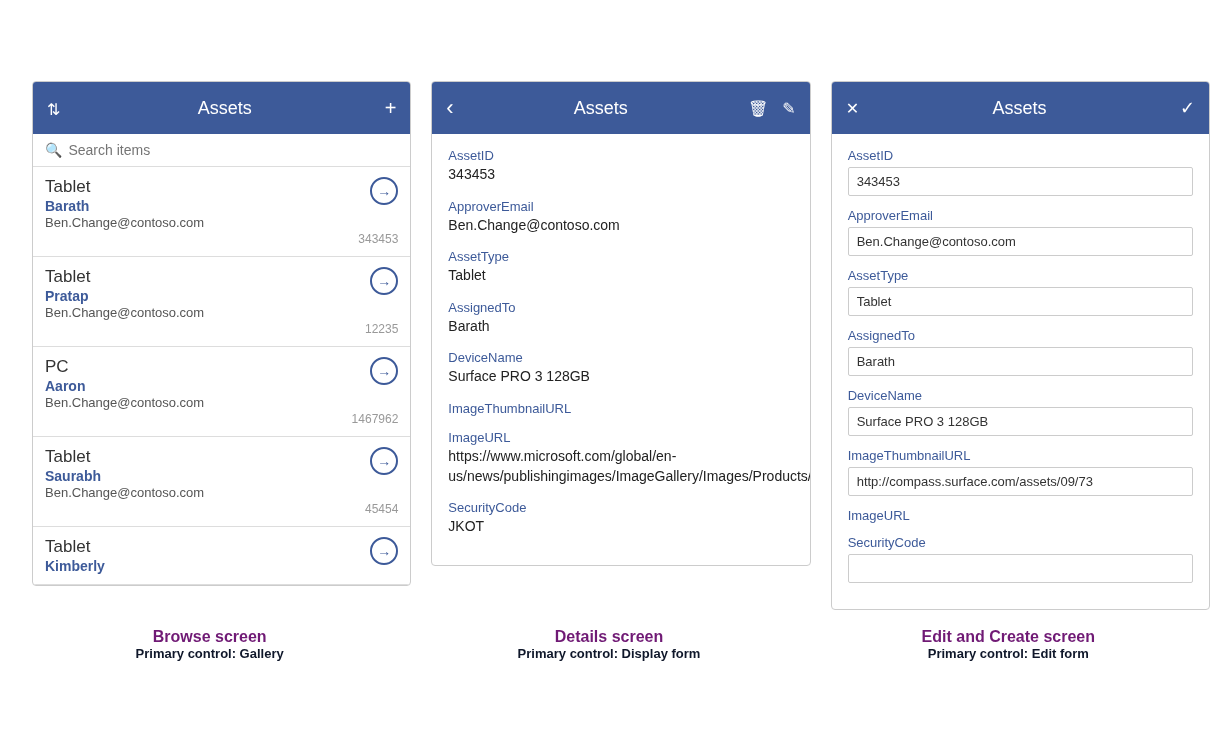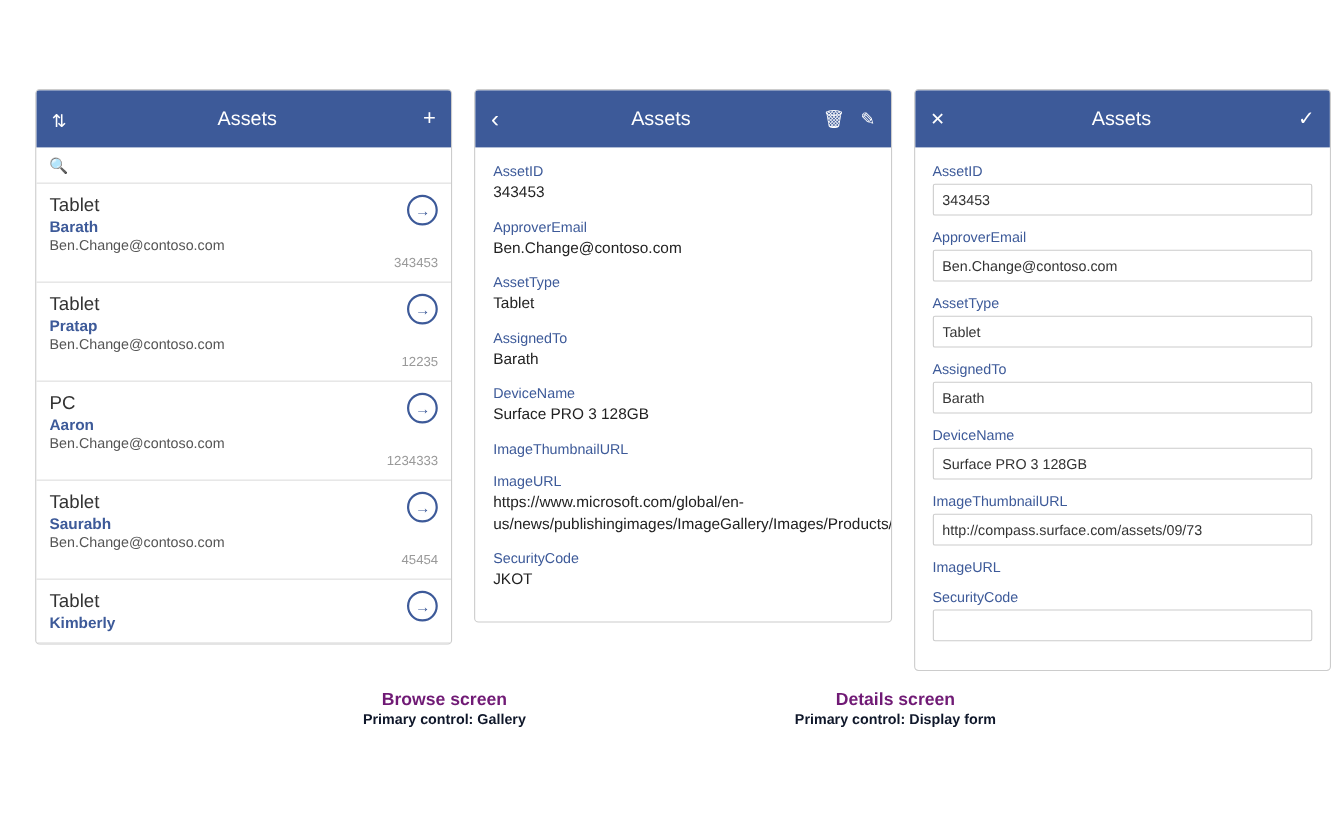--- a/index.html
+++ b/index.html
@@ -254,20 +254,21 @@
         <span class="header-icon icon-sort"></span>
       </div>
       <span class="header-title">Assets</span>
       <div class="header-icons">
         <span class="header-icon icon-plus"></span>
       </div>
     </div>
 
     <div class="search-bar">
       <span class="search-icon-char">🔍</span>
+      <input type="text" placeholder="Search items" style="">
     </div>
 
     <div id="browse-list">
 
     <div class="list-item">
       <div class="list-item-inner">
         <div class="list-item-row1">
           <div>
             <div class="list-item-title">Tablet</div>
             <div class="list-item-sub">Barath</div>
@@ -294,21 +295,21 @@
         <div class="list-item">
       <div class="list-item-inner">
         <div class="list-item-row1">
           <div>
             <div class="list-item-title">PC</div>
             <div class="list-item-sub">Aaron</div>
             <div class="list-item-email">Ben.Change@contoso.com</div>
           </div>
           <div class="list-item-arrow">→</div>
         </div>
-        <div class="list-item-id">1234333</div>
+        <div class="list-item-id">1467962</div>
       </div>
     </div>
         <div class="list-item">
       <div class="list-item-inner">
         <div class="list-item-row1">
           <div>
             <div class="list-item-title">Tablet</div>
             <div class="list-item-sub">Saurabh</div>
             <div class="list-item-email">Ben.Change@contoso.com</div>
           </div>
@@ -432,13 +433,17 @@
 
 <div class="captions-container">
   <div class="caption">
     <div class="caption-title">Browse screen</div>
     <div class="caption-sub">Primary control: Gallery</div>
   </div>
   <div class="caption">
     <div class="caption-title">Details screen</div>
     <div class="caption-sub">Primary control: Display form</div>
   </div>
+  <div class="caption">
+    <div class="caption-title">Edit and Create screen</div>
+    <div class="caption-sub">Primary control: Edit form</div>
+  </div>
 </div>
 
 </body></html>

